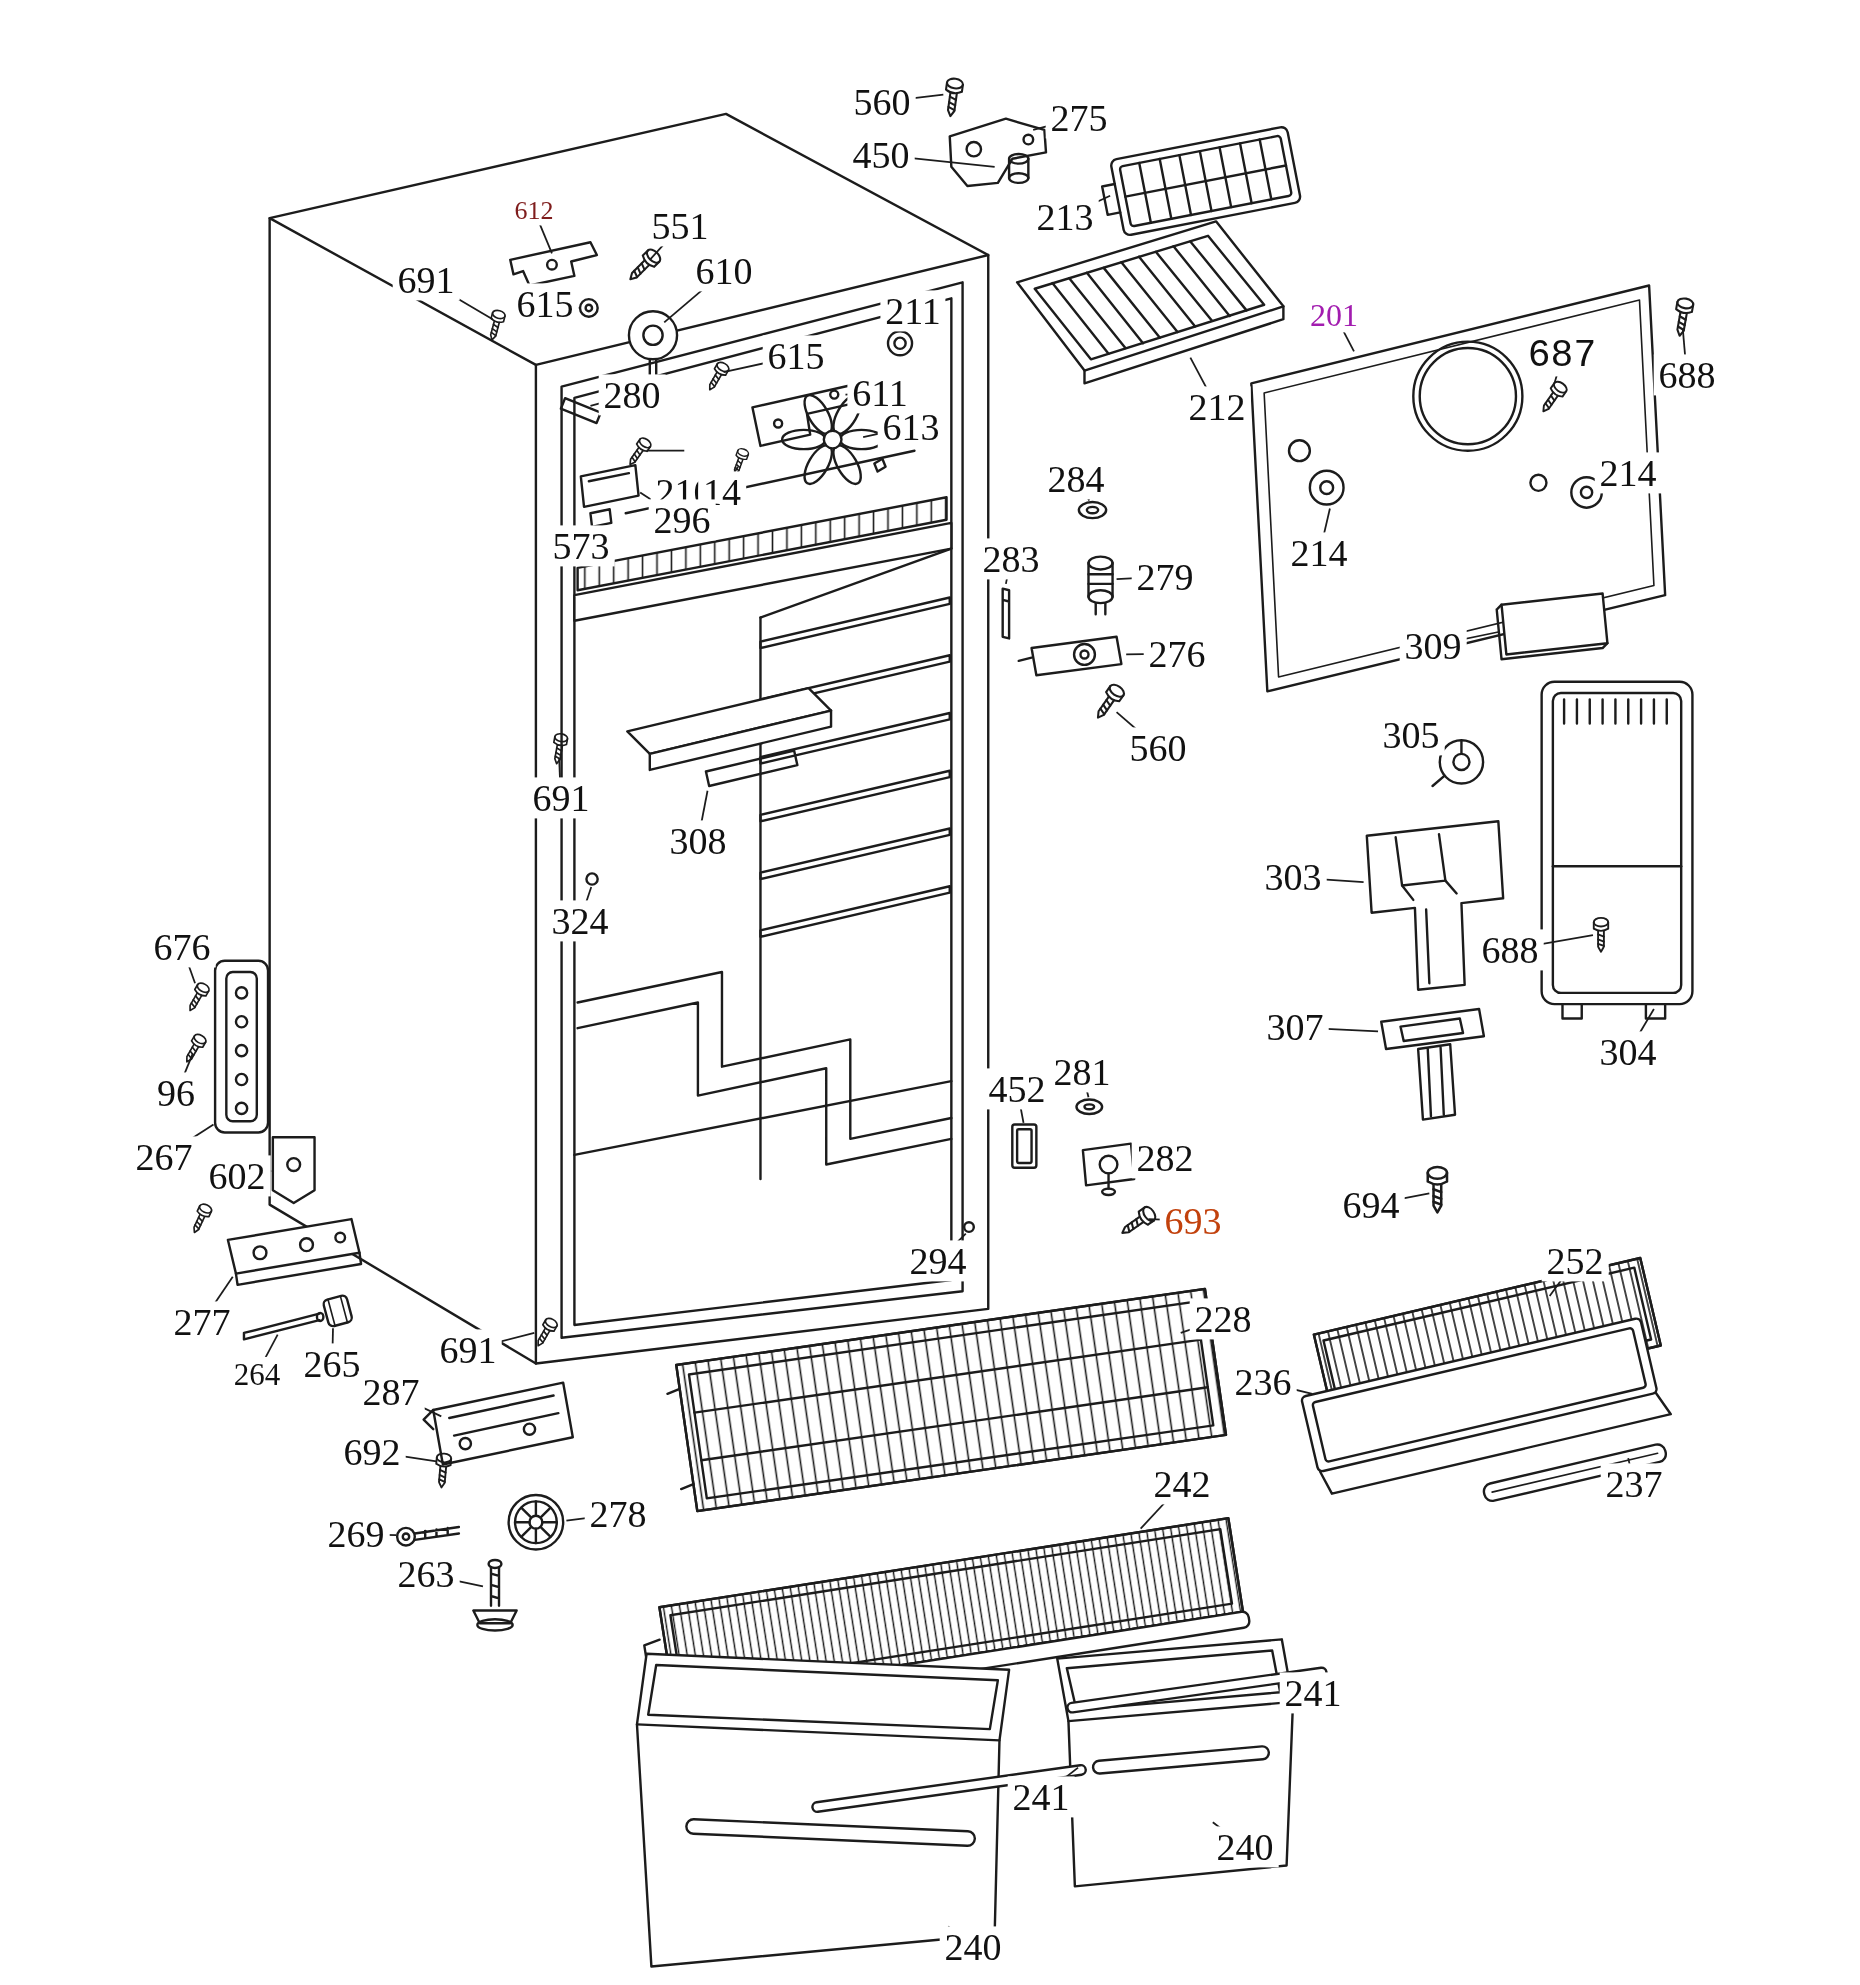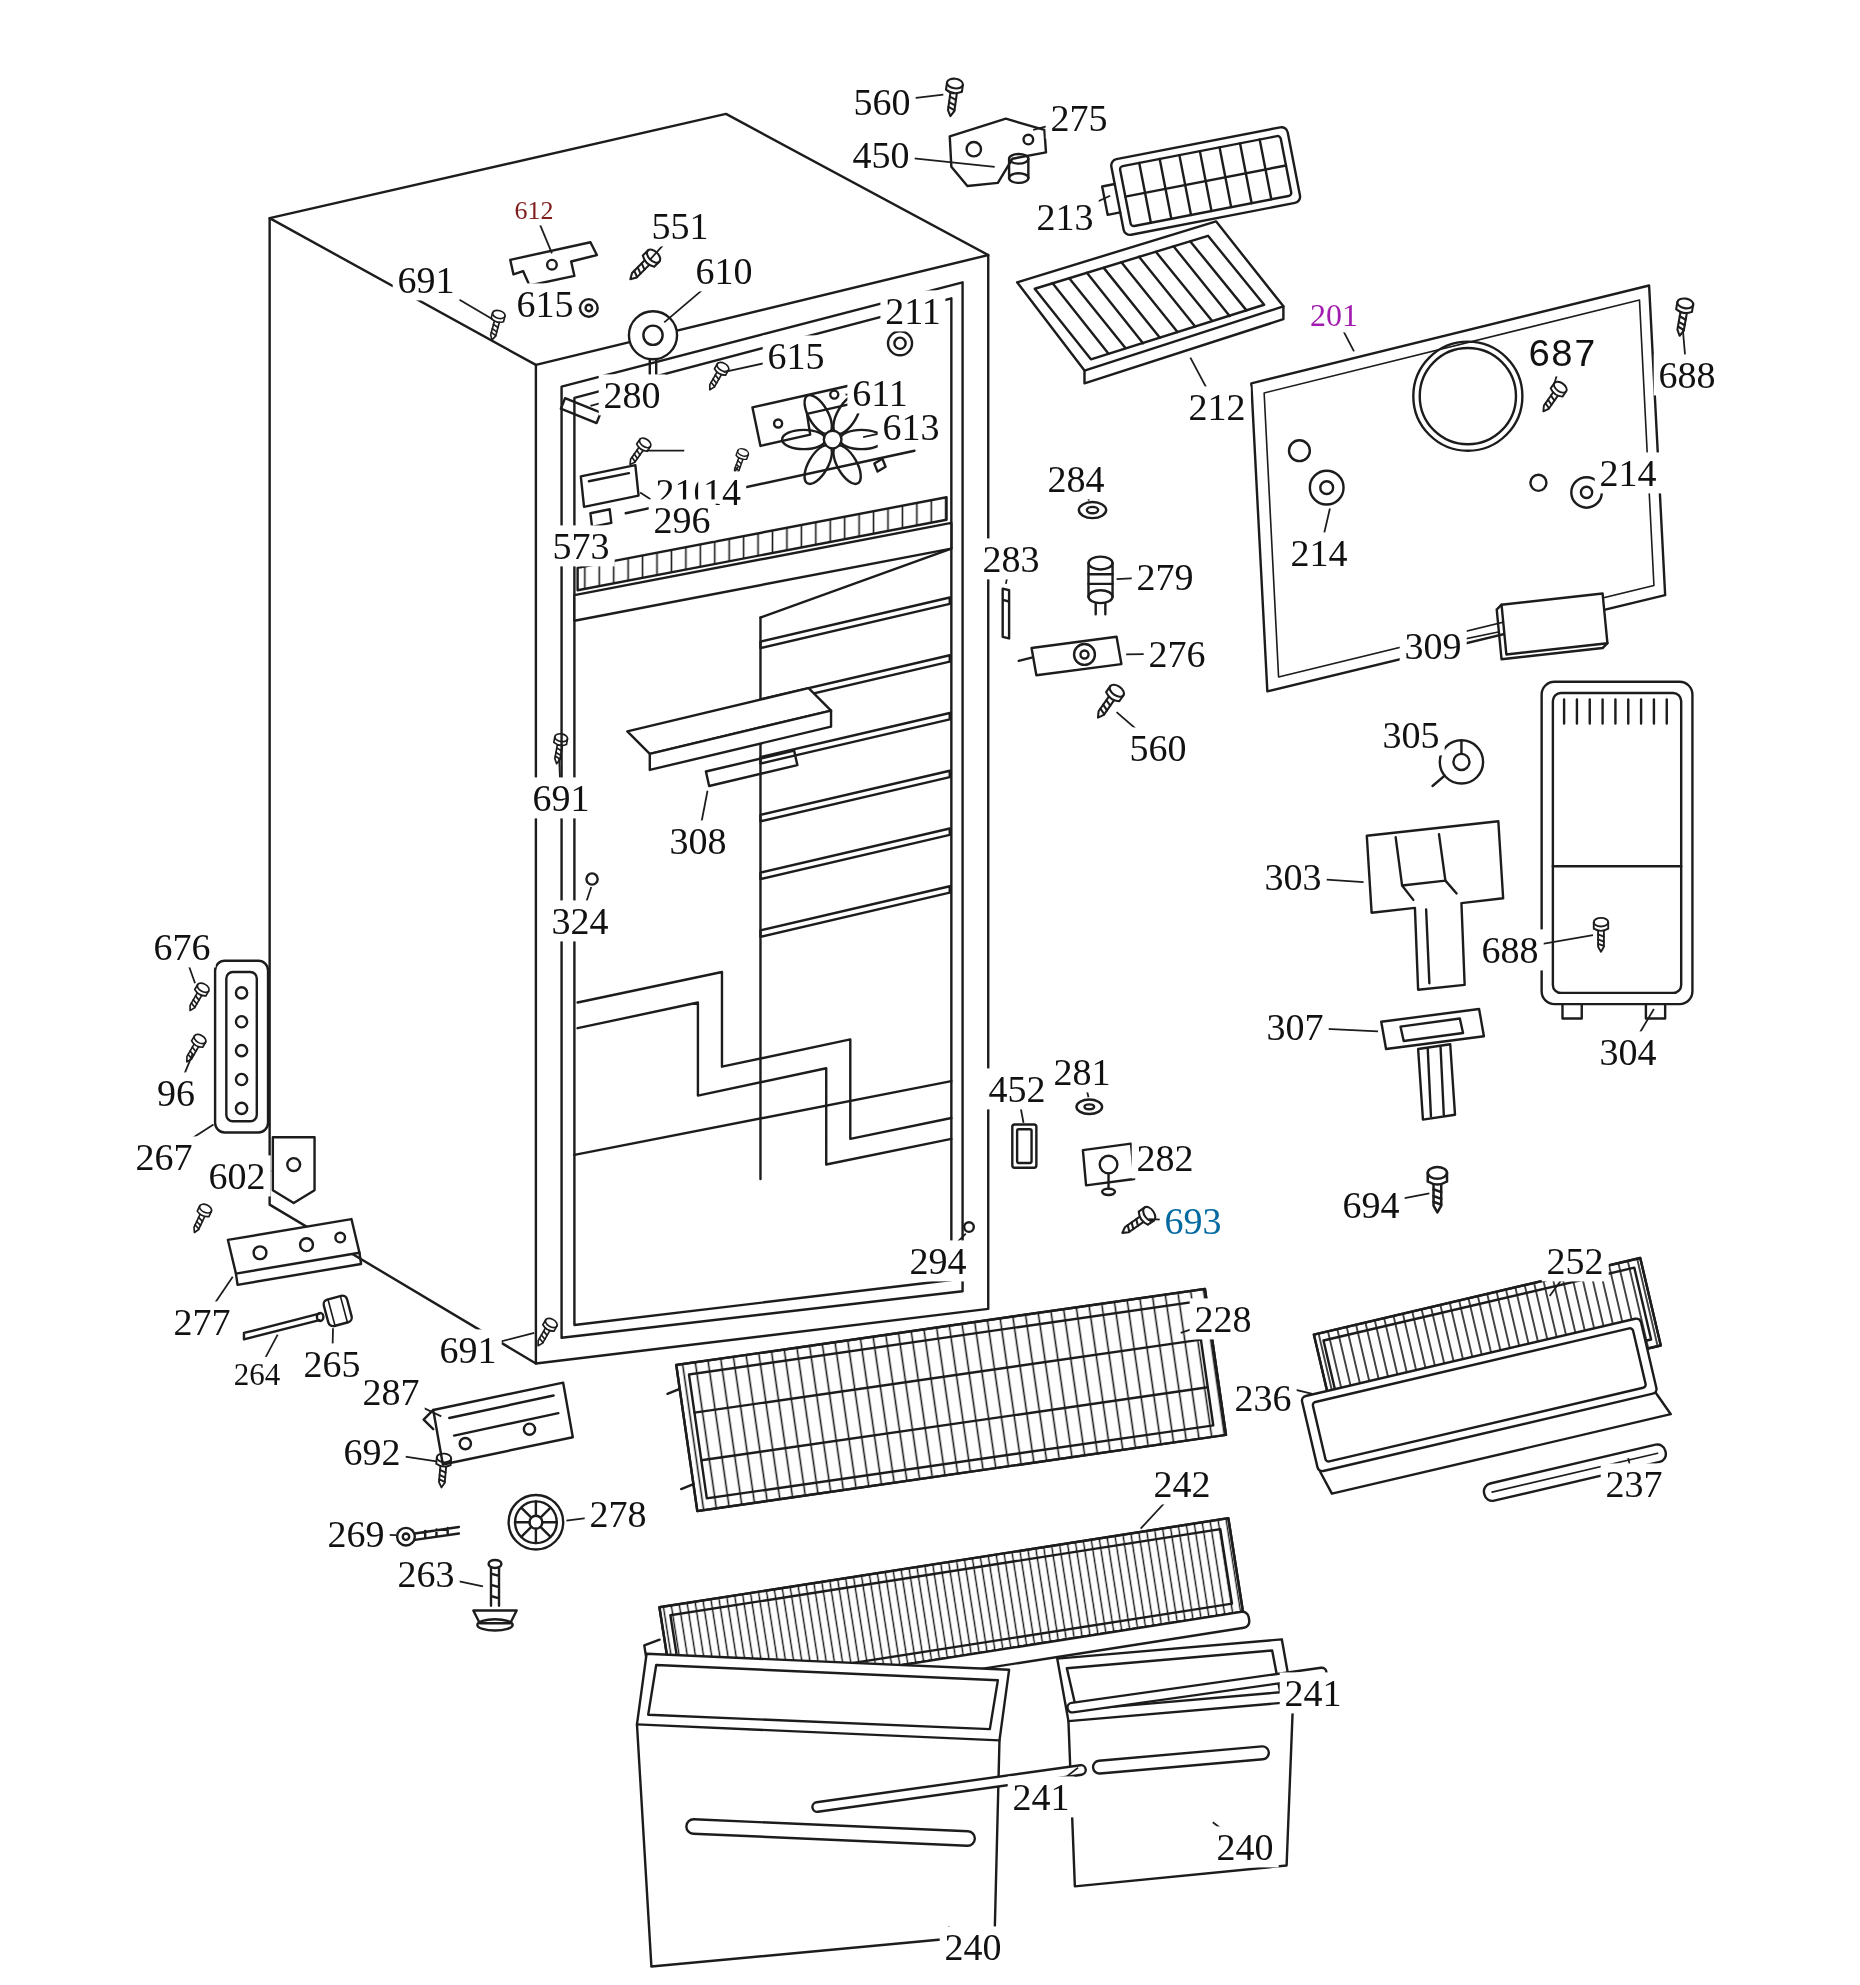--- a/index.html
+++ b/index.html
@@ -488,25 +488,25 @@
       <div class="callout" style="left: 332px; top: 1364px; font-size: 38px; color: rgb(17, 17, 17);">265</div>
       <div class="callout" style="left: 468px; top: 1350px; font-size: 38px; color: rgb(17, 17, 17);">691</div>
       <div class="callout" style="left: 391px; top: 1392px; font-size: 38px; color: rgb(17, 17, 17);">287</div>
       <div class="callout" style="left: 372px; top: 1452px; font-size: 38px; color: rgb(17, 17, 17);">692</div>
       <div class="callout" style="left: 356px; top: 1534px; font-size: 38px; color: rgb(17, 17, 17);">269</div>
       <div class="callout" style="left: 618px; top: 1514px; font-size: 38px; color: rgb(17, 17, 17);">278</div>
       <div class="callout" style="left: 426px; top: 1574px; font-size: 38px; color: rgb(17, 17, 17);">263</div>
       <div class="callout" style="left: 1017px; top: 1089px; font-size: 38px; color: rgb(17, 17, 17);">452</div>
       <div class="callout" style="left: 1082px; top: 1072px; font-size: 38px; color: rgb(17, 17, 17);">281</div>
       <div class="callout" style="left: 1165px; top: 1158px; font-size: 38px; color: rgb(17, 17, 17);">282</div>
-      <div class="callout" style="left: 1193px; top: 1221px; font-size: 38px; color: #0369a1;">693</div>
+      <div class="callout" style="left: 1193px; top: 1221px; font-size: 38px; color: #c2410c;">693</div>
       <div class="callout" style="left: 938px; top: 1261px; font-size: 38px; color: rgb(17, 17, 17);">294</div>
       <div class="callout" style="left: 1371px; top: 1205px; font-size: 38px; color: rgb(17, 17, 17);">694</div>
       <div class="callout" style="left: 1575px; top: 1261px; font-size: 38px; color: rgb(17, 17, 17);">252</div>
-      <div class="callout" style="left: 1263px; top: 1382px; font-size: 38px; color: rgb(17, 17, 17); margin-top: 16px;">236</div>
+      <div class="callout" style="left: 1263px; top: 1382px; font-size: 38px; color: rgb(17, 17, 17);">236</div>
       <div class="callout" style="left: 1634px; top: 1484px; font-size: 38px; color: rgb(17, 17, 17);">237</div>
       <div class="callout" style="left: 1223px; top: 1319px; font-size: 38px; color: rgb(17, 17, 17);">228</div>
       <div class="callout" style="left: 1182px; top: 1484px; font-size: 38px; color: rgb(17, 17, 17);">242</div>
       <div class="callout" style="left: 1313px; top: 1693px; font-size: 38px; color: rgb(17, 17, 17);">241</div>
       <div class="callout" style="left: 1041px; top: 1797px; font-size: 38px; color: rgb(17, 17, 17);">241</div>
       <div class="callout" style="left: 1245px; top: 1847px; font-size: 38px; color: rgb(17, 17, 17);">240</div>
       <div class="callout" style="left: 973px; top: 1947px; font-size: 38px; color: rgb(17, 17, 17);">240</div>
     </div>
 
 </div>

